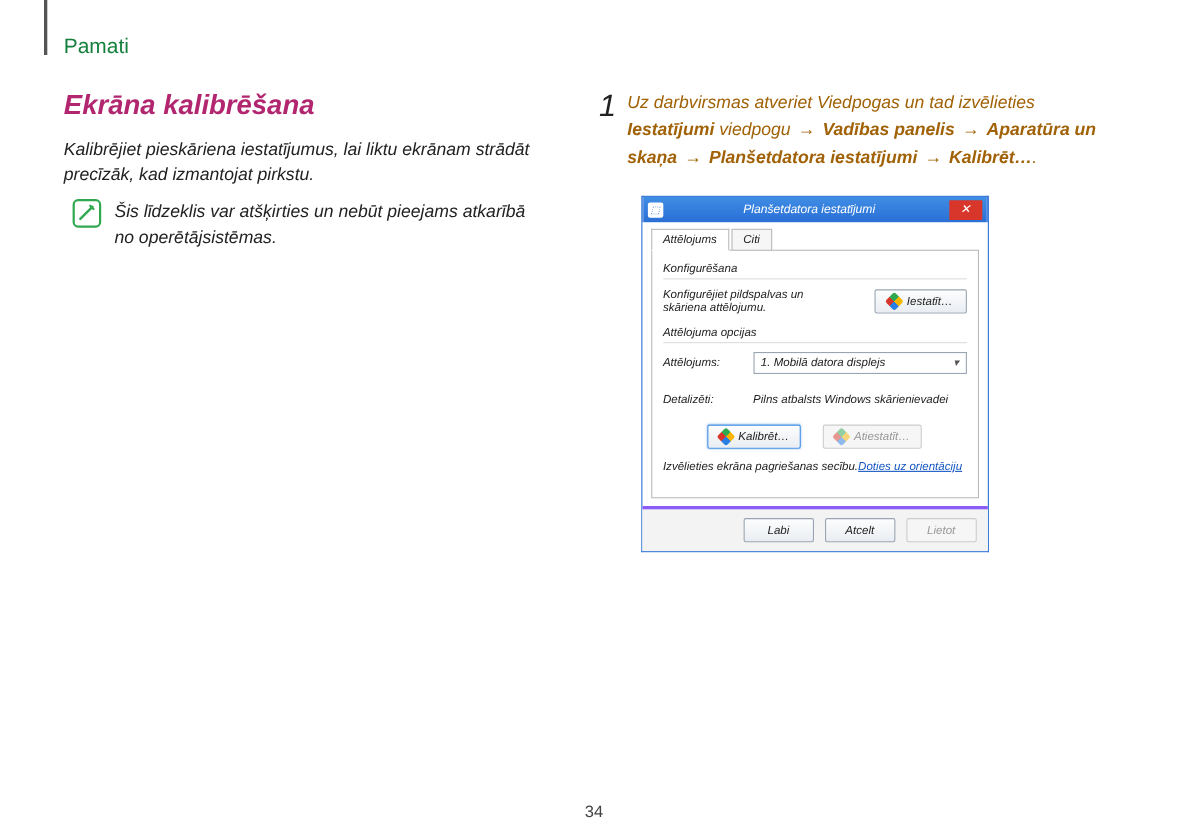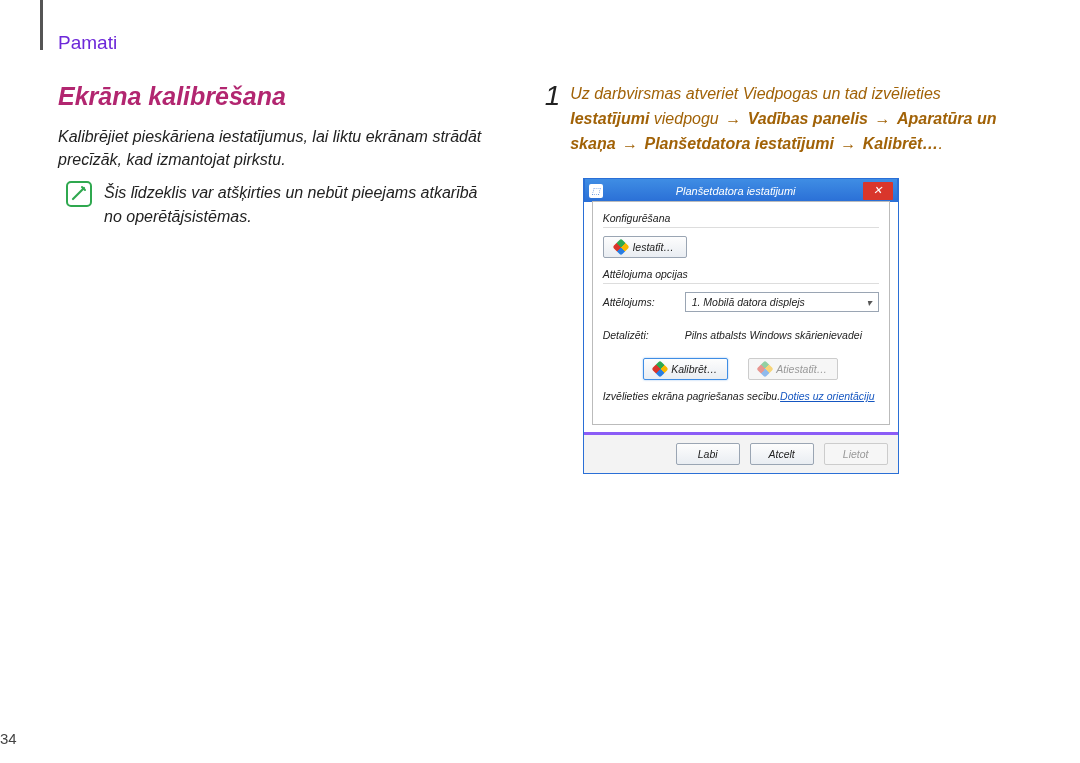--- a/index.html
+++ b/index.html
@@ -4,21 +4,21 @@
 <style>
   * { box-sizing: border-box; margin: 0; padding: 0; }
   body {
     width: 1080px; height: 763px; background: #fff;
     font-family: "Segoe UI", Arial, sans-serif; color: #222; position: relative;
   }
   .page { padding: 32px 58px 0 58px; }
   .header-line {
     position: absolute; top: 0; left: 40px; width: 3px; height: 50px; background: #555;
   }
-  .header-text { font-size: 19px; color: #6d28d9; margin-left: 0; margin-bottom: 28px; }
+  .header-text { font-size: 19px; color: #15803d; margin-left: 0; margin-bottom: 28px; }
   .cols { display: flex; gap: 46px; font-style: italic; }
   .col-left { flex: 1 1 48%; }
   .col-right { flex: 1 1 52%; }
   .section-title { color: #b22670; font-size: 25px; font-weight: 600; margin-bottom: 14px; }
   .para { font-size: 16px; line-height: 1.45; color: #222; margin-bottom: 10px; }
   .note-row { display: flex; align-items: flex-start; gap: 12px; margin-top: 6px; margin-left: 8px; }
   .note-icon {
     width: 26px; height: 26px; border: 2.5px solid #2fa84f; border-radius: 5px;
     display: flex; align-items: center; justify-content: center; flex-shrink: 0;
   }
@@ -81,21 +81,21 @@
   }
   .select .caret { font-size: 10px; color: #555; }
   .btn-row { display: flex; gap: 20px; justify-content: center; margin: 6px 0 10px 0; }
   .link { color: #1556c1; text-decoration: underline; }
   .footer {
     display: flex; justify-content: flex-end; gap: 10px; padding: 8px 10px;
     background: #f3f3f3; border-top: 3px solid #8b5cf6;
   }
   .footer .win-btn { min-width: 64px; }
   .page-number {
-    position: absolute; bottom: 16px; left: 0; width: 100%; text-align: left;
+    position: absolute; bottom: 16px; left: 0; width: 100%; text-align: center;
     font-size: 15px; color: #444;
   }
 </style>
 </head>
 <body>
 
 <div class="header-line"></div>
 
 <div class="page">
   <div class="header-text">Pamati</div>
@@ -134,26 +134,31 @@
       <div class="dialog-wrap">
         <div class="dialog">
           <div class="titlebar">
             <div class="app-icon">⬚</div>
             <div class="title">Planšetdatora iestatījumi</div>
             <div class="close">
               <span>✕</span>
             </div>
           </div>
 
+          <div class="tabs">
+            <div class="tab">Attēlojums</div>
+            <div class="tab inactive">Citi</div>
+          </div>
 
           <div class="tab-panel">
             <div class="group">
               <div class="group-label">Konfigurēšana</div>
               <hr class="hr">
               <div class="cfg-row">
+                <div class="cfg-text">Konfigurējiet pildspalvas un skāriena attēlojumu.</div>
                 <div class="win-btn">
                   <span class="shield"></span>
                   <span>Iestatīt…</span>
                 </div>
               </div>
             </div>
 
             <div class="group">
               <div class="group-label">Attēlojuma opcijas</div>
               <hr class="hr">

